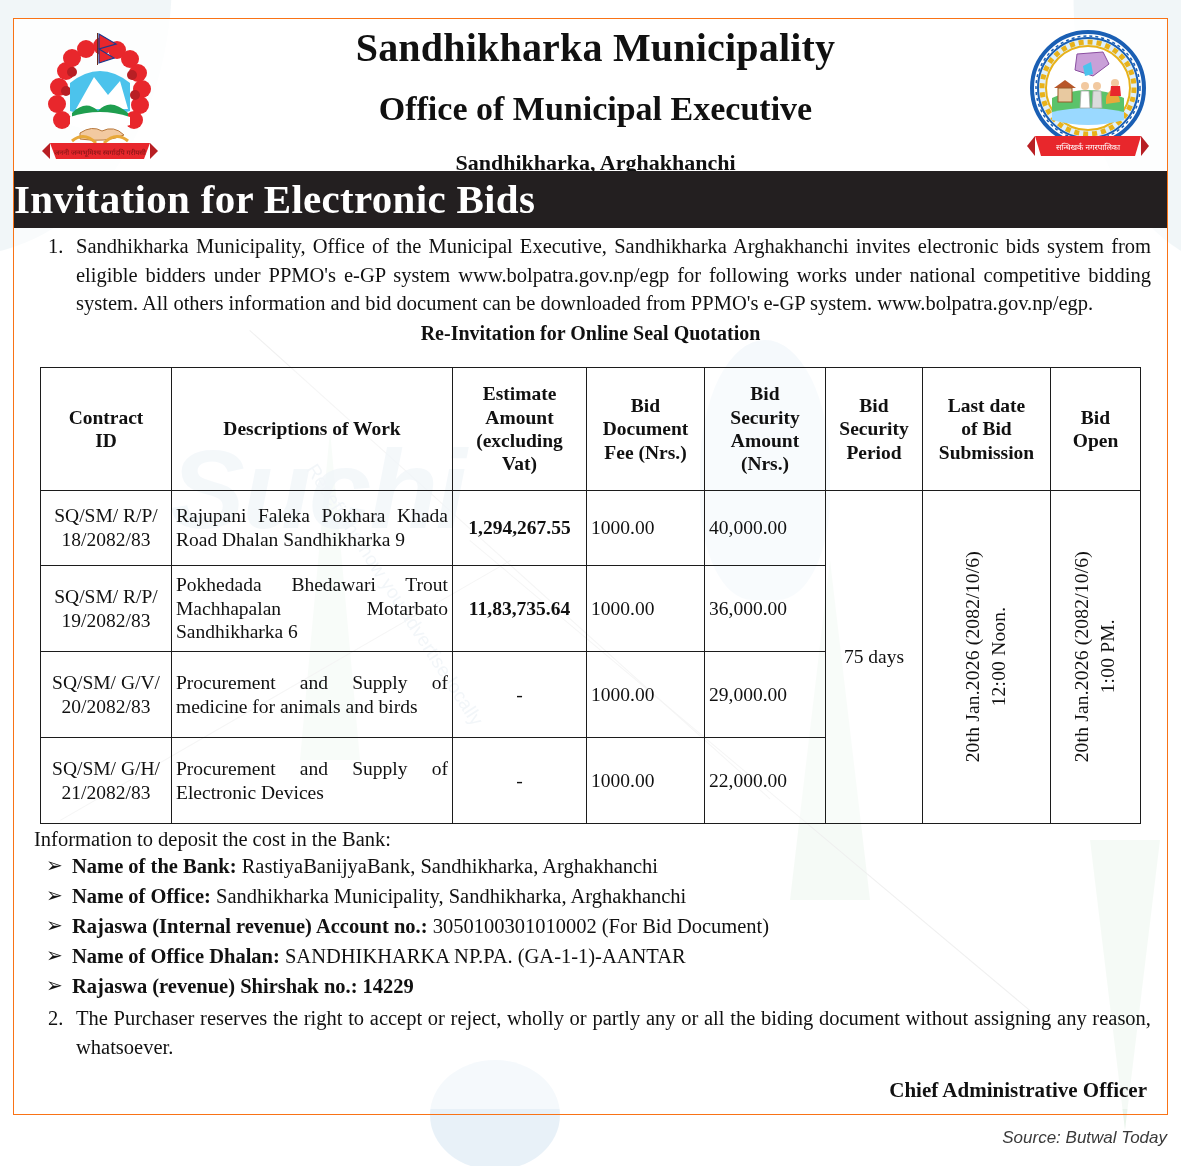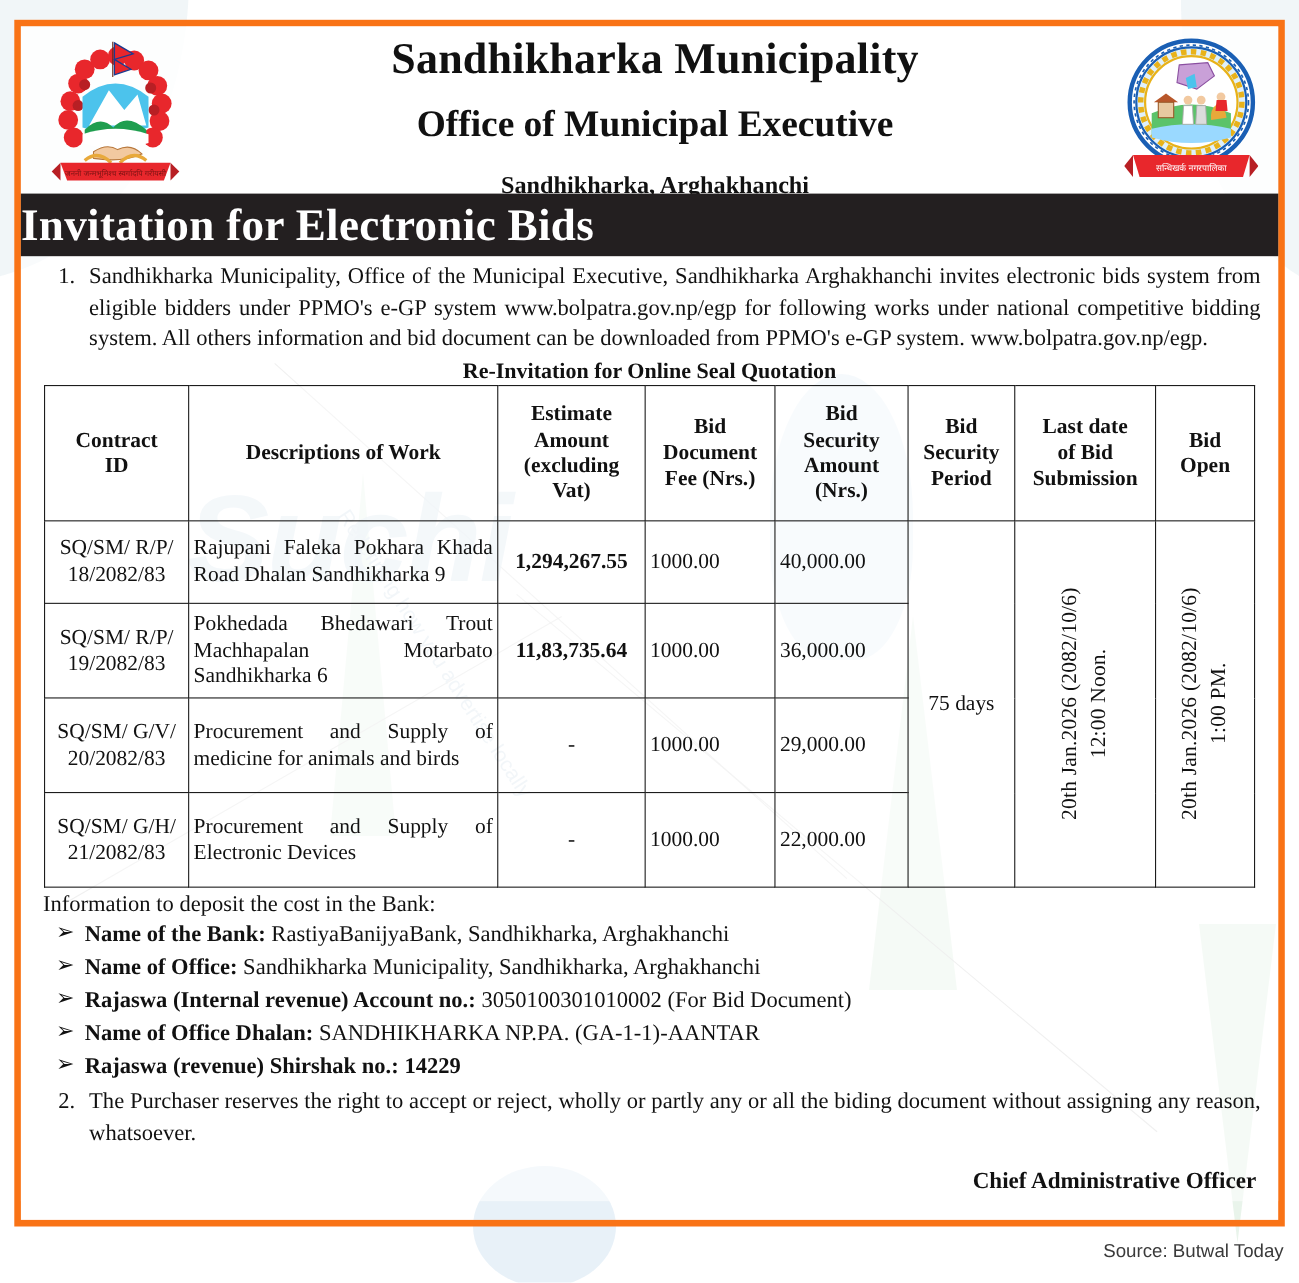--- a/index.html
+++ b/index.html
@@ -84,21 +84,21 @@
     white-space: nowrap;
   }
 
   
   #doc-frame {
     position: absolute;
     left: 13px;
     top: 18px;
     width: 1155px;
     height: 1097px;
-    border: 6px solid #f97316;
+    border: 1px solid #f97316;
     box-sizing: border-box;
     z-index: 2;
   }
 
   
   #masthead {
     position: relative;
     height: 152px;
     background: rgba(255,255,255,0.82);
   }
@@ -189,21 +189,21 @@
     flex: 1;
     text-align: justify;
     text-justify: inter-word;
     padding-right: 2px;
   }
 
   #subtitle {
     text-align: center;
     font-size: 20px;
     font-weight: bold;
-    margin: 4px 0 0 0;
+    margin: 4px 0 22px 0;
   }
 
   
   table.bid {
     border-collapse: collapse;
     width: 1100px;
     margin: 0 auto;
     table-layout: fixed;
     background: rgba(255,255,255,0.35);
   }
@@ -307,20 +307,21 @@
     font-weight: bold;
     padding: 16px 6px 6px 0;
   }
 
   
   #source {
     position: absolute;
     right: 14px;
     top: 1128px;
     font-family: "Liberation Sans", sans-serif;
+    font-style: italic;
     font-size: 17px;
     color: #3a3a3a;
     z-index: 3;
   }
 </style>
 </head>
 <body>
 
 <div id="watermark-layer">
   <div class="wm-swoosh wm-s1"></div>

